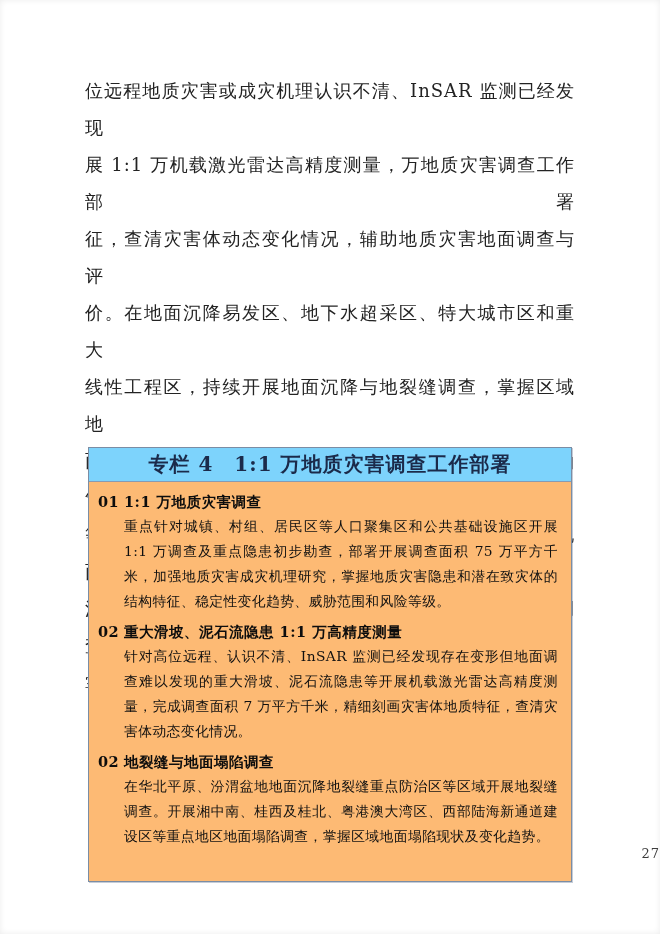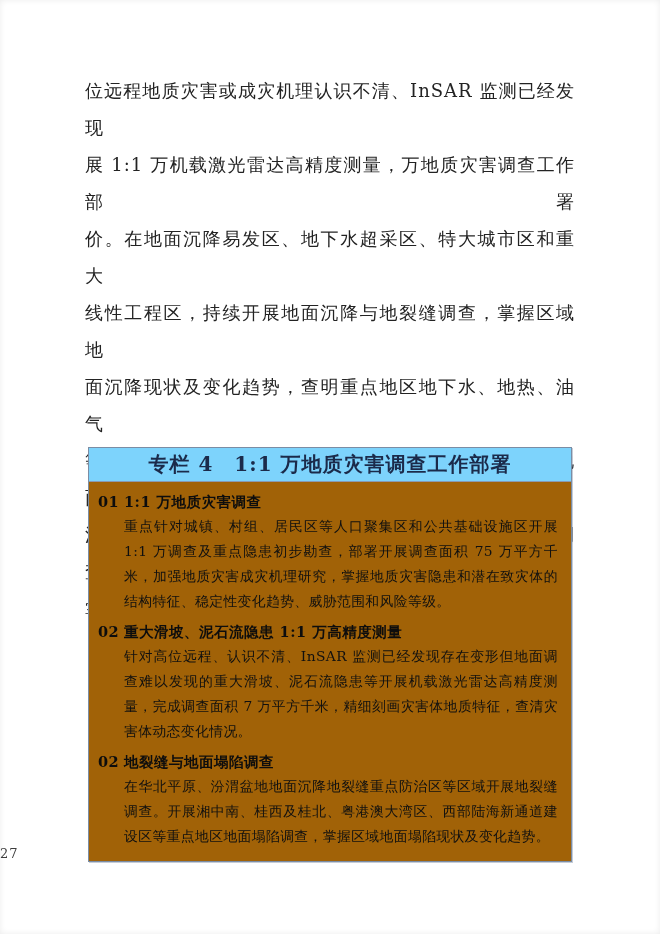--- a/index.html
+++ b/index.html
@@ -46,22 +46,22 @@
     border-bottom: 1px solid #8a9ab0;
     height: 33px;
     line-height: 33px;
     text-align: center;
     font-weight: bold;
     font-size: 20px;
     color: #1b2a4a;
     letter-spacing: 1px;
   }
   .panel-body {
-    background: #a16207;
-    padding: 7px 13px 12px 9px;
+    background: #fdba74;
+    padding: 7px 13px 32px 9px;
   }
   .panel-item { margin-bottom: 5px; }
   .panel-item:last-child { margin-bottom: 0; }
   .item-title {
     font-weight: bold;
     font-size: 14.5px;
     line-height: 25px;
     color: #0d0d0d;
     letter-spacing: 0.5px;
   }
@@ -75,34 +75,35 @@
     line-height: 25px;
     color: #101010;
     text-align: justify;
     text-justify: inter-character;
     letter-spacing: 0.4px;
   }
   
   .page-number {
     position: absolute;
     left: 0; top: 846px; width: 660px;
-    text-align: left;
+    text-align: right;
     font-size: 13px;
     color: #3c3c3c;
     letter-spacing: 1px;
   }
 </style>
 </head>
 <body>
 
 <div class="page">
 
   <div class="intro">
     <div class="line">位远程地质灾害或成灾机理认识不清、InSAR 监测已经发现</div>
     <div class="line">展 1:1 万机载激光雷达高精度测量，万地质灾害调查工作部署</div>
+    <div class="line">征，查清灾害体动态变化情况，辅助地质灾害地面调查与评</div>
     <div class="line">价。在地面沉降易发区、地下水超采区、特大城市区和重大</div>
     <div class="line">线性工程区，持续开展地面沉降与地裂缝调查，掌握区域地</div>
     <div class="line">面沉降现状及变化趋势，查明重点地区地下水、地热、油气</div>
     <div class="line">等地下流体资源开采以及建筑荷载、软土固结等因素对地面</div>
     <div class="line">沉降产生和发展的影响。继续开展重点地区地面塌陷调查，</div>
     <div class="line last">掌握地面塌陷现状及变化趋势。</div>
   </div>
 
   <div class="panel">
     <div class="panel-header">专栏 4　1:1 万地质灾害调查工作部署</div>

